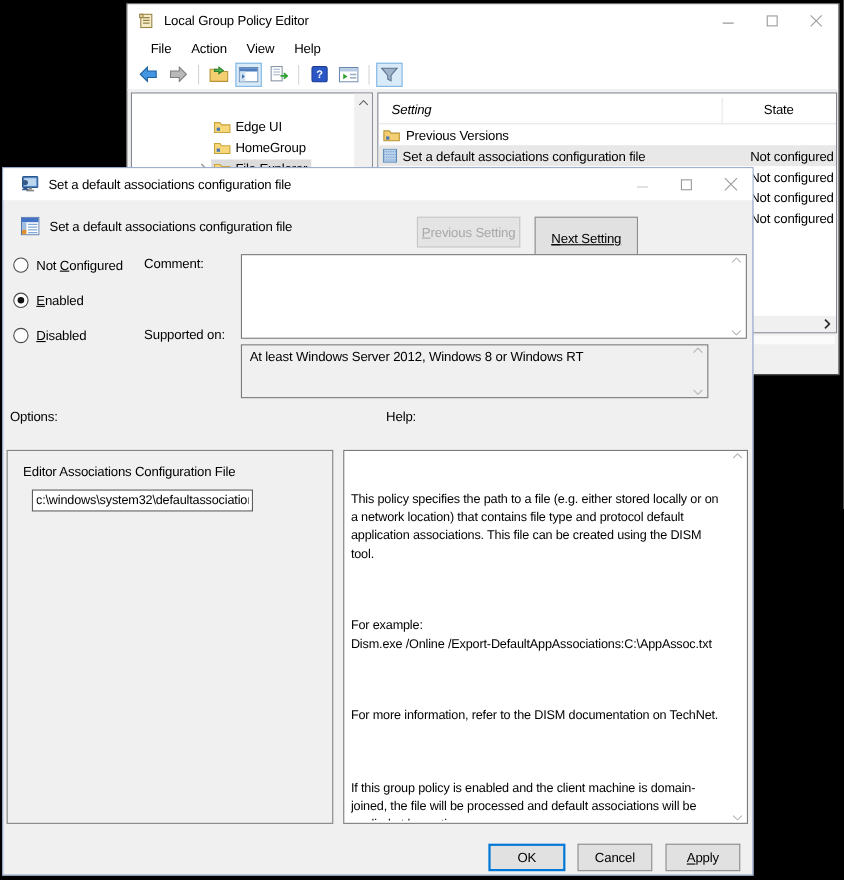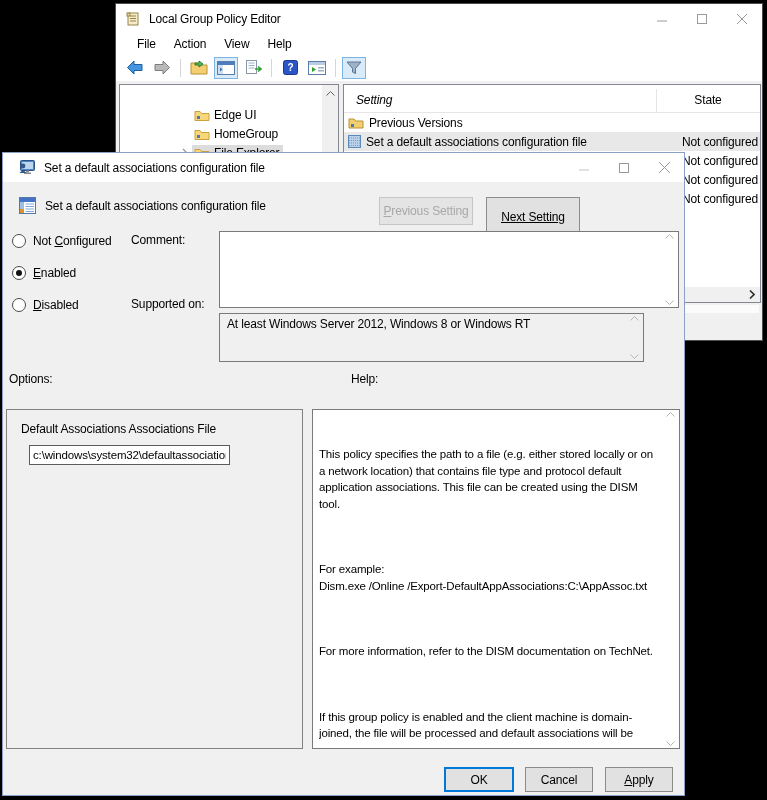--- a/index.html
+++ b/index.html
@@ -395,21 +395,21 @@
           <polyline points="0.5,4.5 4.5,0.5 8.5,4.5" fill="none" stroke="#b5b5b5"></polyline>
         </svg>
       <svg width="9" height="5">
           <polyline points="0.5,0.5 4.5,4.5 8.5,0.5" fill="none" stroke="#b5b5b5"></polyline>
         </svg>
     </span>
   </div>
 
   <span class="field-label" style="left:6px;top:219px;">Options:</span>
   <div class="box options-group">
-    <span class="abs" style="left:14px;top:12px;">Default Associations Associations File</span>
+    <span class="abs" style="left:14px;top:12px;">Editor Associations Configuration File</span>
     <input class="opt-input" type="text" value="c:\windows\system32\defaultassociation" style="">
   </div>
 
   <span class="field-label" style="left:310px;top:219px;margin-left:38px;">Help:</span>
   <div class="box help-box">
     <div class="help-text">
       <p>This policy specifies the path to a file (e.g. either stored locally or on a network location) that contains file type and protocol default application associations. This file can be created using the DISM tool.</p>
       <p>For example:
 Dism.exe /Online /Export-DefaultAppAssociations:C:\AppAssoc.txt</p>
       <p>For more information, refer to the DISM documentation on TechNet.</p>

